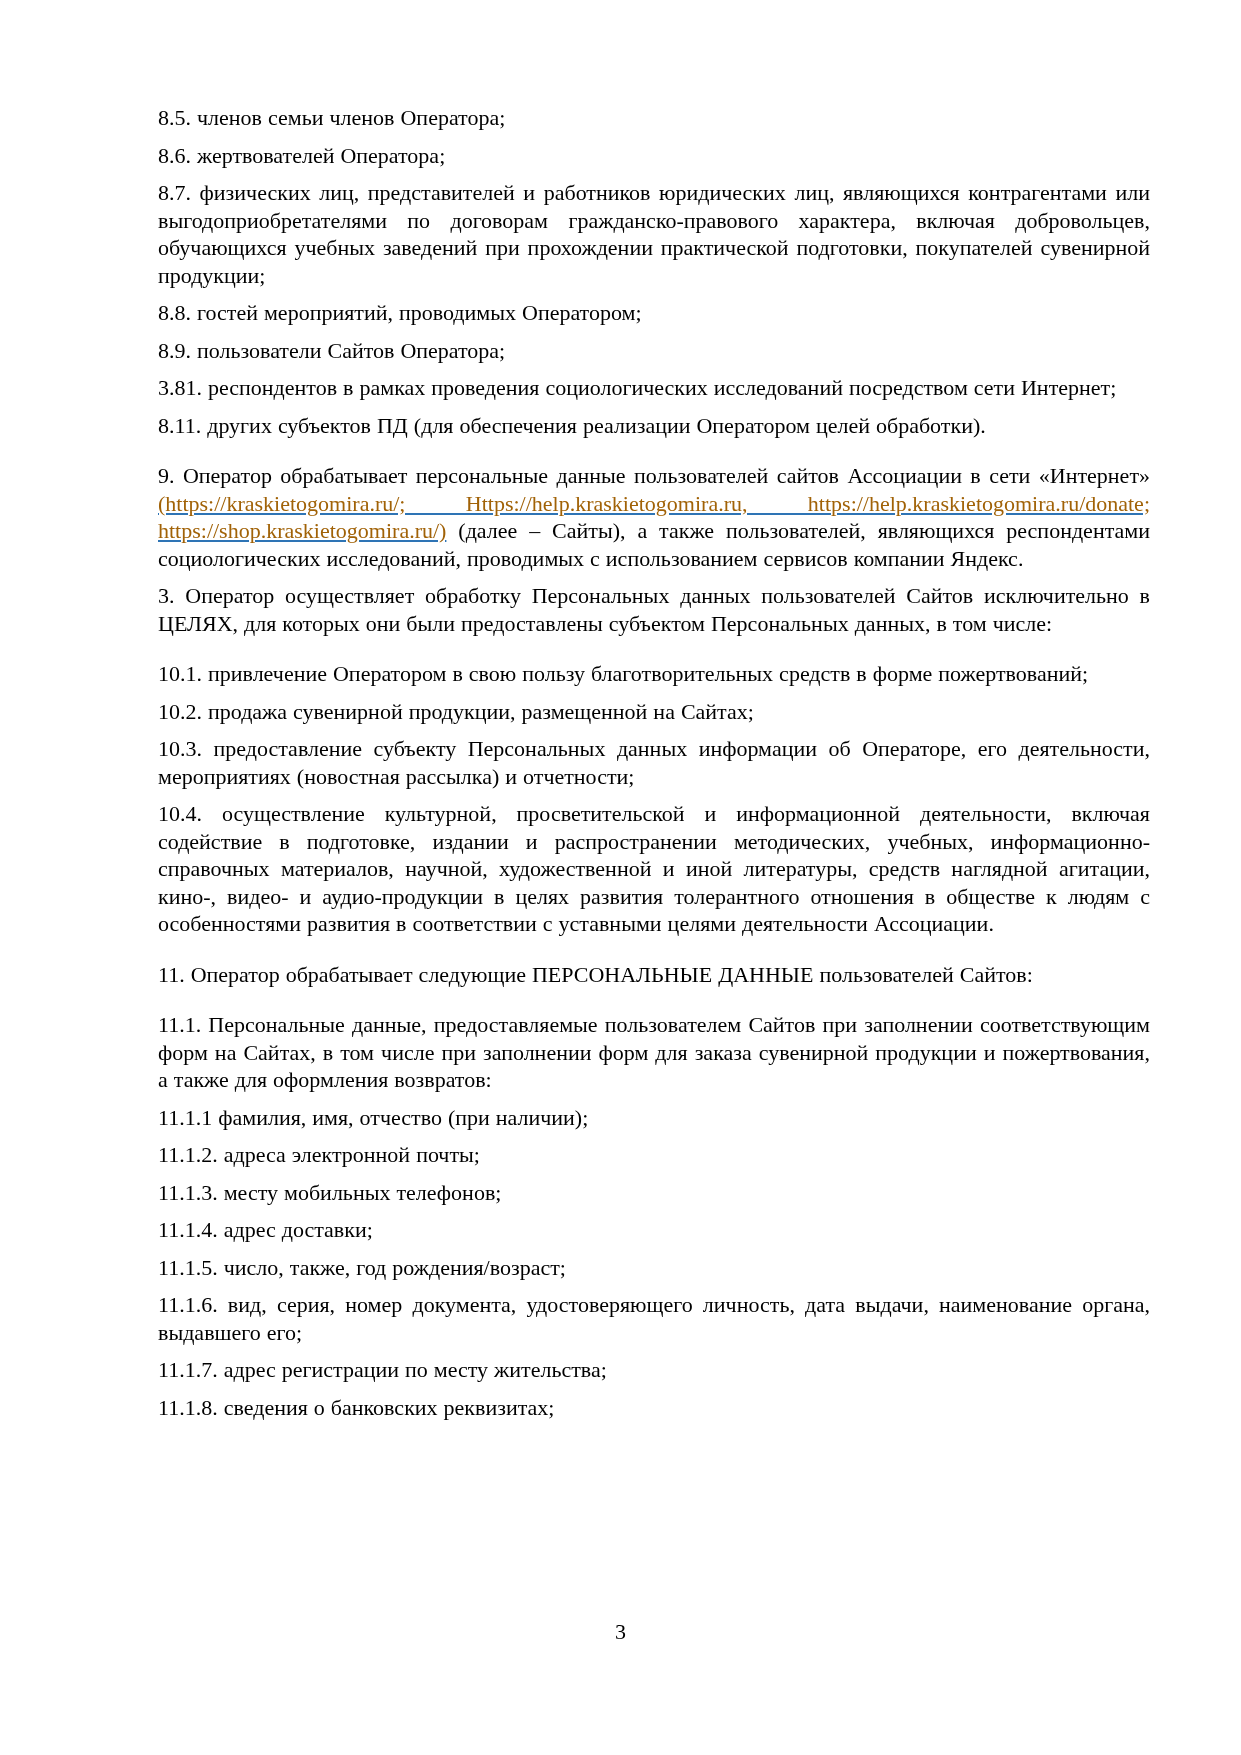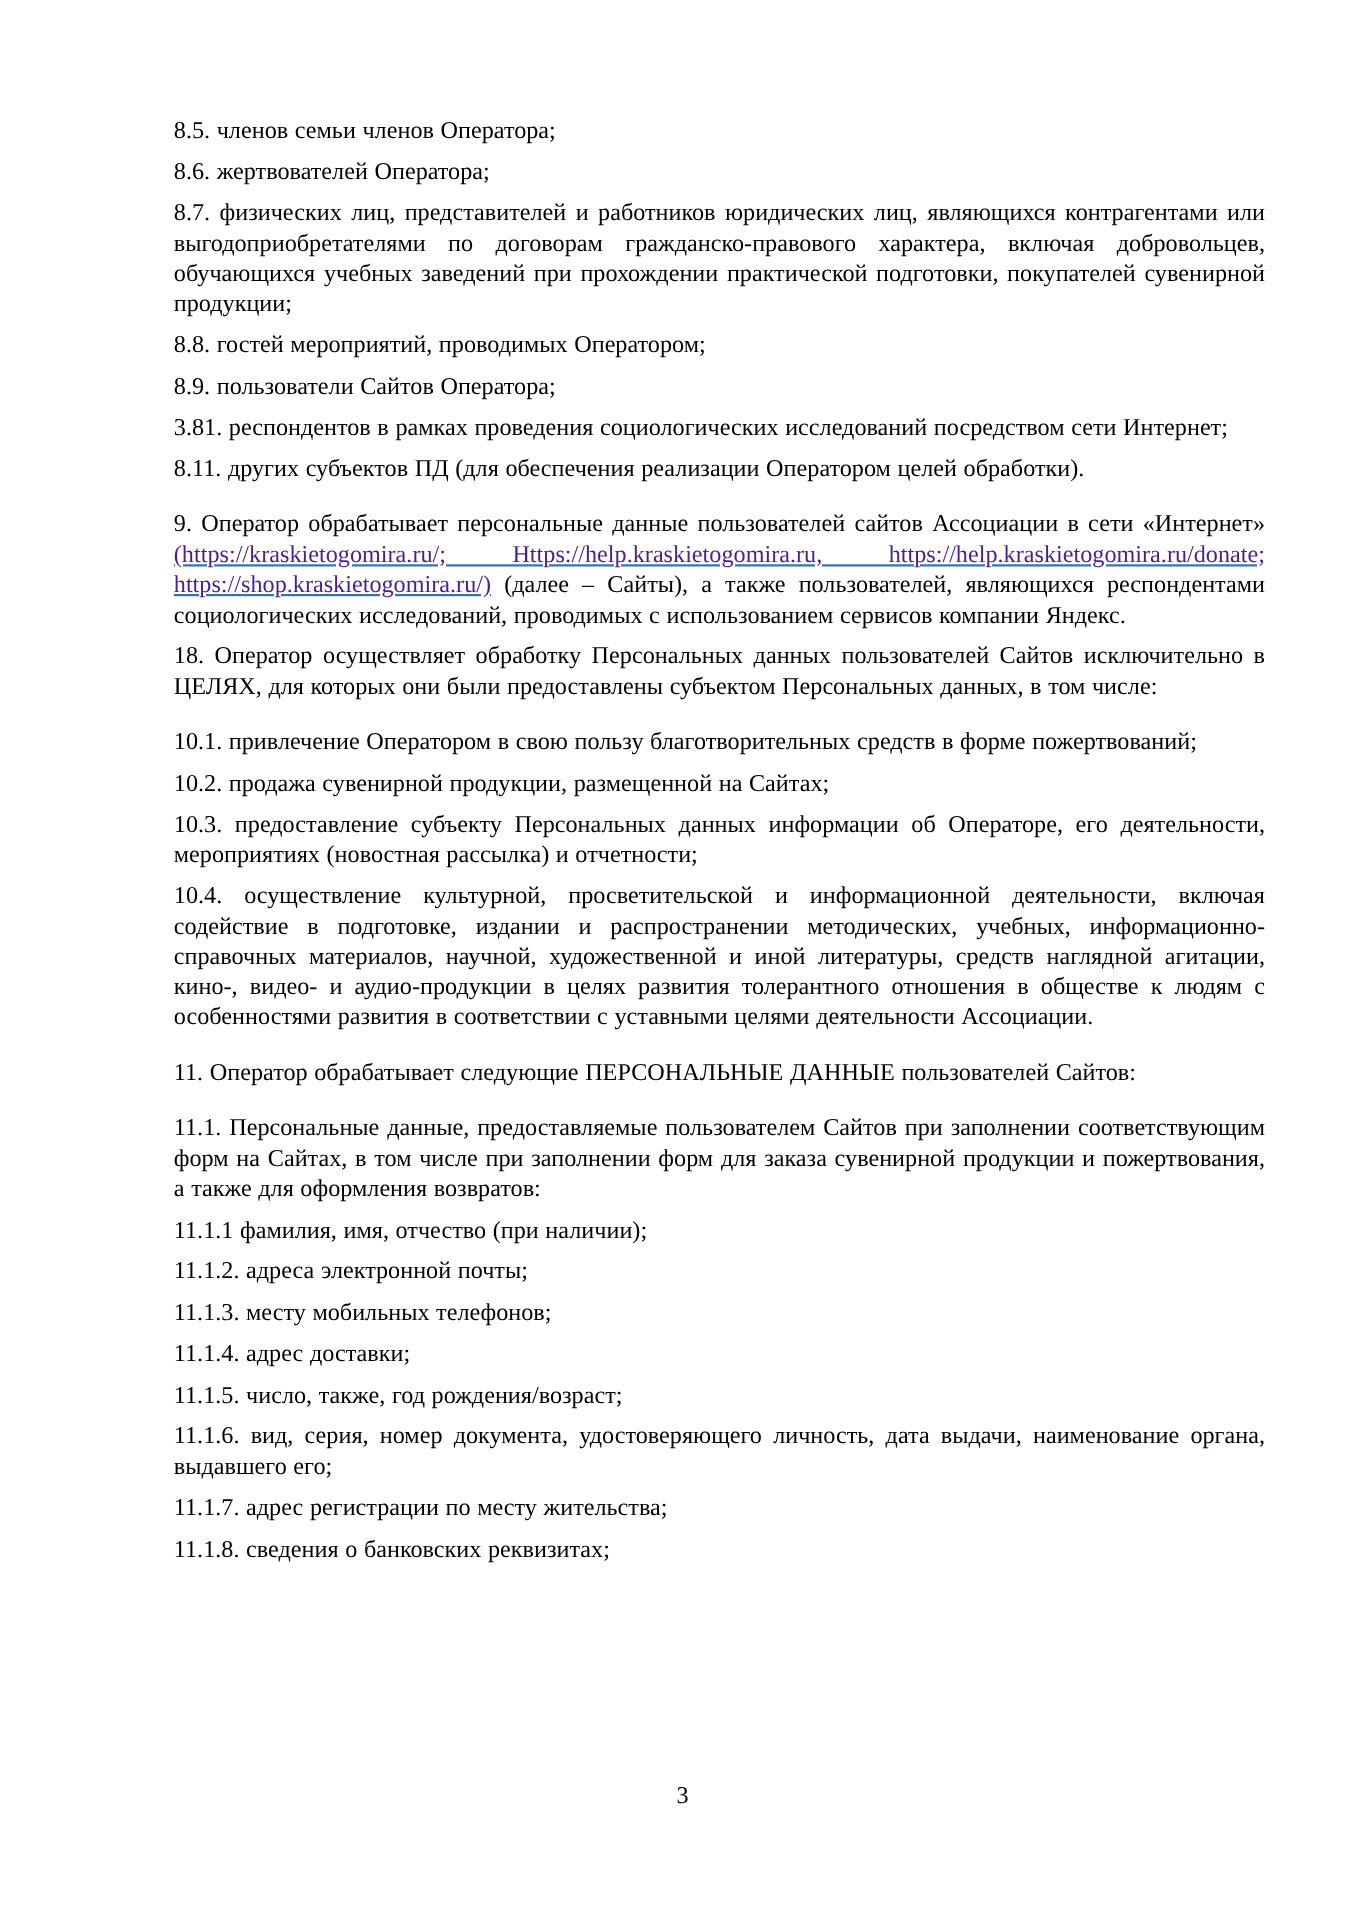--- a/index.html
+++ b/index.html
@@ -27,21 +27,21 @@
     font-size: 22px;
     line-height: 27.5px;
     text-align: justify;
     word-spacing: 0.5px;
   }
   p.para.blank {
     height: 13px;
     margin: 0;
   }
   a.doc-link {
-    color: #4c1d95;
+    color: #a16207;
     text-decoration: underline;
     text-decoration-color: #2E74B5;
     cursor: pointer;
   }
   .page-number {
     position: absolute;
     left: 0;
     top: 1618px;
     width: 100%;
     text-align: center;
@@ -56,21 +56,21 @@
   <main class="content">
       <p class="para"><span>8.5. членов семьи членов Оператора;</span></p>
       <p class="para"><span>8.6. жертвователей Оператора;</span></p>
       <p class="para"><span>8.7. физических лиц, представителей и работников юридических лиц, являющихся контрагентами или выгодоприобретателями по договорам гражданско-правового характера, включая добровольцев, обучающихся учебных заведений при прохождении практической подготовки, покупателей сувенирной продукции;</span></p>
       <p class="para"><span>8.8. гостей мероприятий, проводимых Оператором;</span></p>
       <p class="para"><span>8.9. пользователи Сайтов Оператора;</span></p>
       <p class="para"><span>3.81. респондентов в рамках проведения социологических исследований посредством сети Интернет;</span></p>
       <p class="para"><span>8.11. других субъектов ПД (для обеспечения реализации Оператором целей обработки).</span></p>
       <p class="para blank"></p>
       <p class="para"><span>9. Оператор обрабатывает персональные данные пользователей сайтов Ассоциации в сети «Интернет» </span><a class="doc-link" href="#">(https://kraskietogomira.ru/; Https://help.kraskietogomira.ru, https://help.kraskietogomira.ru/donate; https://shop.kraskietogomira.ru/)</a><span> (далее – Сайты), а также пользователей, являющихся респондентами социологических исследований, проводимых с использованием сервисов компании Яндекс.</span></p>
-      <p class="para"><span>18. Оператор осуществляет обработку Персональных данных пользователей Сайтов исключительно в ЦЕЛЯХ, для которых они были предоставлены субъектом Персональных данных, в том числе:</span></p>
+      <p class="para"><span>3. Оператор осуществляет обработку Персональных данных пользователей Сайтов исключительно в ЦЕЛЯХ, для которых они были предоставлены субъектом Персональных данных, в том числе:</span></p>
       <p class="para blank"></p>
       <p class="para"><span>10.1. привлечение Оператором в свою пользу благотворительных средств в форме пожертвований;</span></p>
       <p class="para"><span>10.2. продажа сувенирной продукции, размещенной на Сайтах;</span></p>
       <p class="para"><span>10.3. предоставление субъекту Персональных данных информации об Операторе, его деятельности, мероприятиях (новостная рассылка) и отчетности;</span></p>
       <p class="para"><span>10.4. осуществление культурной, просветительской и информационной деятельности, включая содействие в подготовке, издании и распространении методических, учебных, информационно-справочных материалов, научной, художественной и иной литературы, средств наглядной агитации, кино-, видео- и аудио-продукции в целях развития толерантного отношения в обществе к людям с особенностями развития в соответствии с уставными целями деятельности Ассоциации.</span></p>
       <p class="para blank"></p>
       <p class="para"><span>11. Оператор обрабатывает следующие ПЕРСОНАЛЬНЫЕ ДАННЫЕ пользователей Сайтов:</span></p>
       <p class="para blank"></p>
       <p class="para"><span>11.1. Персональные данные, предоставляемые пользователем Сайтов при заполнении соответствующим форм на Сайтах, в том числе при заполнении форм для заказа сувенирной продукции и пожертвования, а также для оформления возвратов:</span></p>
       <p class="para"><span>11.1.1 фамилия, имя, отчество (при наличии);</span></p>

